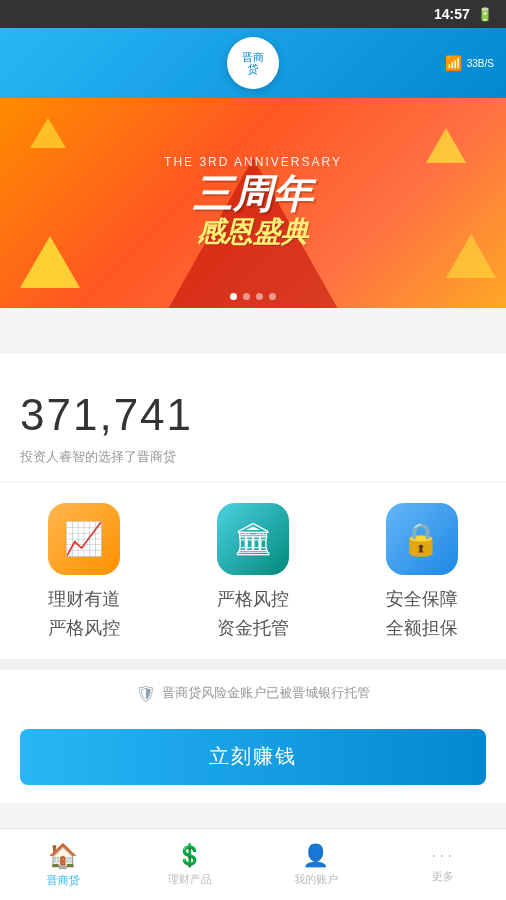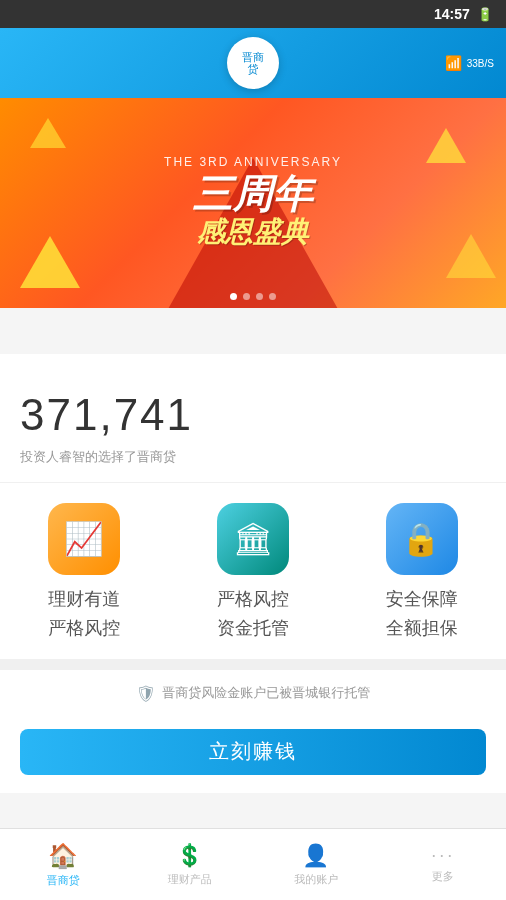--- a/index.html
+++ b/index.html
@@ -263,21 +263,21 @@
       color: #999;
     }
 
     
     .cta-section {
       background: white;
       padding: 12px 20px 18px;
     }
     .cta-button {
       width: 100%;
-      height: 46px;
+      height: 56px;
       background: linear-gradient(90deg, #29b6f6, #0288d1);
       border: none;
       border-radius: 8px;
       color: white;
       font-size: 20px;
       font-weight: 500;
       cursor: pointer;
       letter-spacing: 2px;
     }
 

